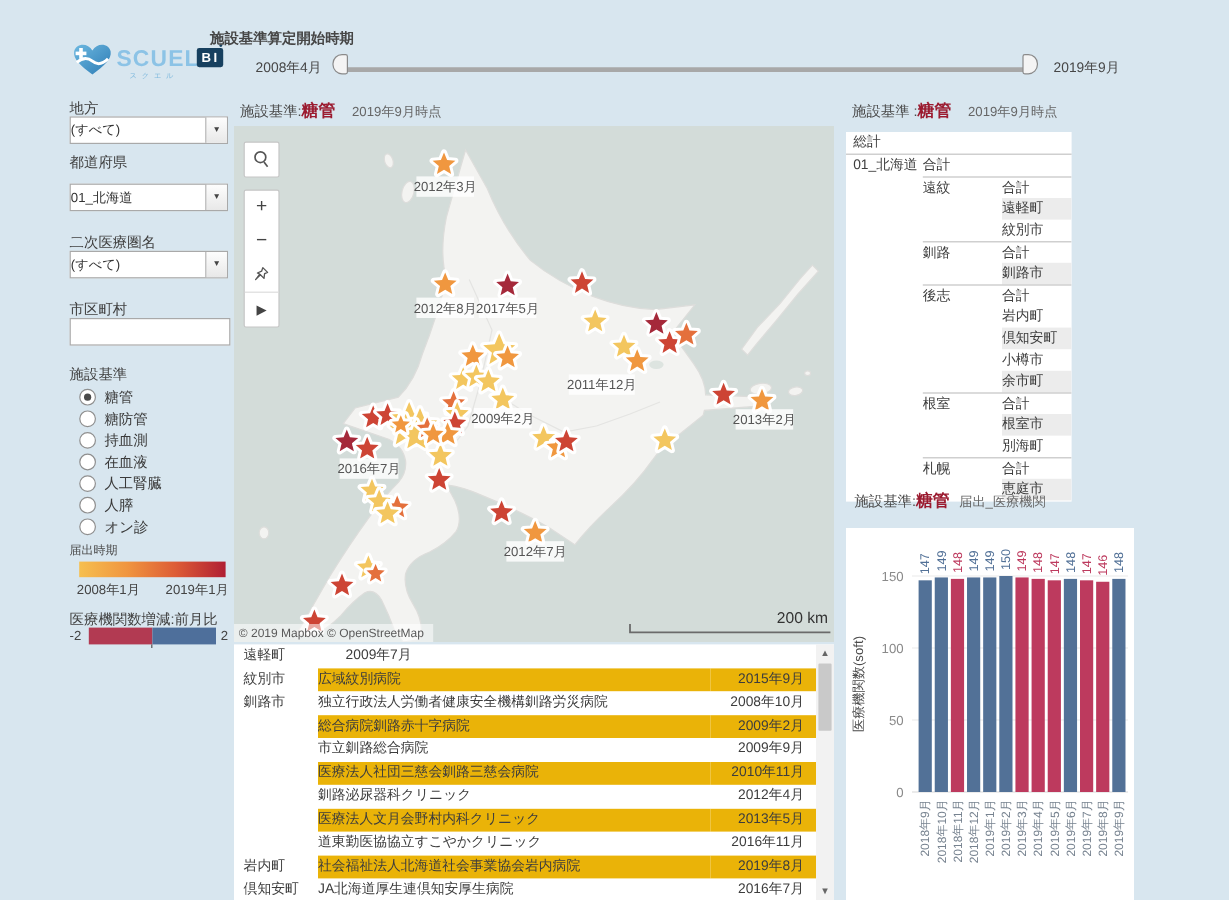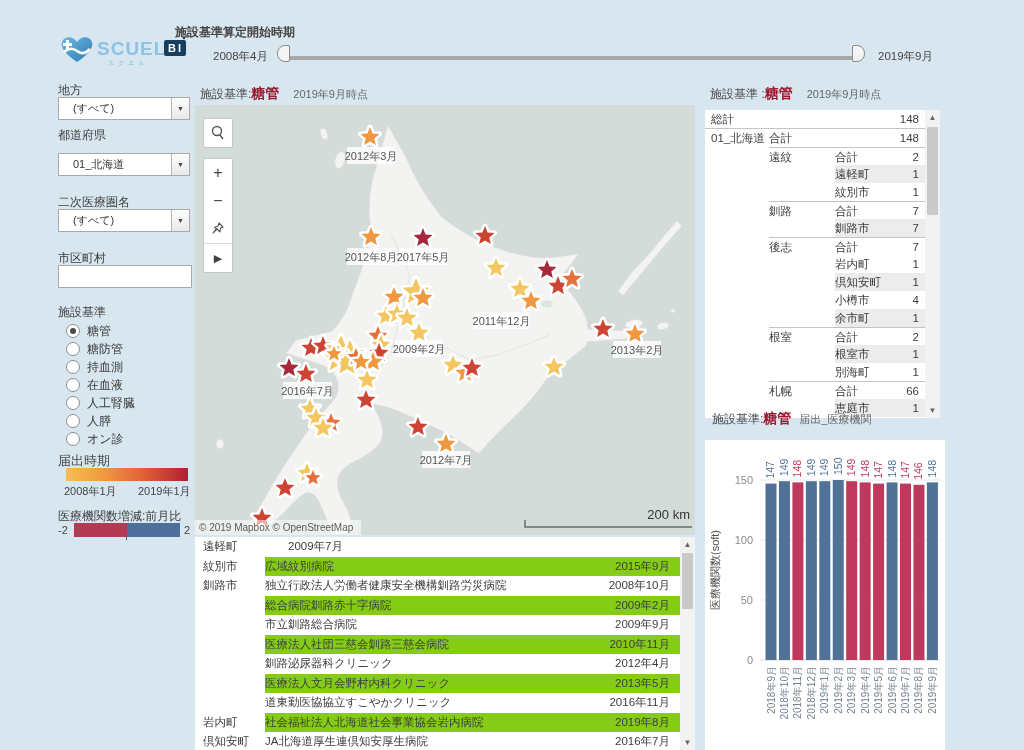--- a/index.html
+++ b/index.html
@@ -1,20 +1,20 @@
 <!DOCTYPE html>
 <html><head>
 <meta charset="utf-8">
 <style>
   html,body{margin:0;padding:0;}
   body{width:1024px;height:750px;background:#d8e6ef;font-family:"Liberation Sans","DejaVu Sans",sans-serif;position:relative;overflow:hidden;}
   .abs{position:absolute;}
   .lbl{font-size:12px;color:#3f3f3f;}
   .dd{height:21px;background:#fff;border:1px solid #a9a9a9;display:flex;align-items:center;}
-  .dd .val{flex:1;font-size:11px;color:#333;padding-left:14px;white-space:nowrap;overflow:hidden;}
+  .dd .val{flex:1;font-size:11px;color:#333;padding-left:0;white-space:nowrap;overflow:hidden;}
   .dd .btn{width:17px;height:100%;border-left:1px solid #b5b5b5;background:linear-gradient(#fdfdfd,#e8e8e8);display:flex;align-items:center;justify-content:center;font-size:7px;color:#444;}
   .txtin{height:19px;background:#fff;border:1px solid #a9a9a9;width:128px;}
   .radio-row{display:flex;align-items:center;height:18px;}
   .rdot{width:12px;height:12px;border-radius:50%;border:1px solid #8f8f8f;background:#fff;margin-right:7px;position:relative;flex:none;}
   .rdot.sel::after{content:"";position:absolute;left:3px;top:3px;width:6px;height:6px;border-radius:50%;background:#4a4a4a;}
   .radio-row span{font-size:12px;color:#3a3a3a;}
   .ttl-prefix{font-size:12px;color:#4a4a4a;}
   .ttl-accent{font-size:14px;font-weight:bold;color:#9b1b30;}
   .ttl-suffix{font-size:11px;color:#666;margin-left:14px;}
   .panel{background:#fff;}
@@ -25,21 +25,21 @@
   .srow .c3{width:58px;flex:none;}
   .srow .cv{flex:1;text-align:right;padding-right:6px;}
   .srow.band .c3,.srow.band .cv{background:#ececec;}
   .srow.sep .c2,.srow.sep .c3,.srow.sep .cv{border-top:1px solid #c4c4c4;}
   .srow.grand{border-bottom:1px solid #c4c4c4;}
   
   .hrow{display:flex;height:19.5px;line-height:19.5px;font-size:11.5px;color:#3d3d3d;}
   .hrow .town{width:62px;padding-left:8px;flex:none;}
   .hrow .name{flex:1;}
   .hrow .date{width:78px;text-align:right;padding-right:10px;flex:none;}
-  .hrow.band .name,.hrow.band .date{background:#84cc16;}
+  .hrow.band .name,.hrow.band .date{background:#eab308;}
   
   .vscroll{background:#f2f2f2;width:15px;}
   .vscroll .sarrow{height:15px;display:flex;align-items:center;justify-content:center;font-size:8px;color:#666;background:#f2f2f2;}
   .vscroll .thumb{position:absolute;left:2px;width:11px;background:#c9c9c9;border-radius:1px;}
   .mapctl{background:#fff;border:1px solid #c6c6c6;border-radius:2px;color:#555;}
   .mapctl .cell{height:28px;display:flex;align-items:center;justify-content:center;font-size:16px;color:#444;}
   .star{stroke:#ffffff;stroke-width:5;stroke-linejoin:round;paint-order:stroke;}
   .slider-handle{width:11px;height:15px;background:#f4f4f4;border:1px solid #8a8a8a;position:absolute;top:-6px;}
 </style>
 </head>
@@ -122,21 +122,21 @@
     <div class="radio-row">
       <span class="rdot"></span>
       <span>人膵</span>
     </div>
     <div class="radio-row">
       <span class="rdot"></span>
       <span>オン診</span>
     </div>
   </div>
 
-<div class="abs" style="left:58px;top:452px;font-size:13px;color:#4a4a4a;">届出時期</div>
+<div class="abs" style="left:58px;top:452px;font-size:10px;color:#4a4a4a;">届出時期</div>
 <div class="abs" id="grad-bar" style="left: 66px; top: 468px; width: 122px; height: 13px; background: linear-gradient(90deg, rgb(246, 191, 79), rgb(240, 149, 63) 33%, rgb(221, 92, 54) 66%, rgb(176, 30, 51));"></div>
 <div class="abs" style="left:64px;top:484px;font-size:11px;color:#444;">2008年1月</div>
 <div class="abs" style="left:138px;top:484px;font-size:11px;color:#444;">2019年1月</div>
 
 <div class="abs lbl" style="left:58px;top:508px;">医療機関数増減:前月比</div>
 <div class="abs" style="left:58px;top:524px;font-size:11px;color:#444;">-2</div>
 <div class="abs" style="left:74px;top:523px;width:106px;height:14px;display:flex;">
   <div id="div-neg" style="width: 53px; height: 14px; background: rgb(178, 58, 82);"></div>
     <div id="div-pos" style="width: 53px; height: 14px; background: rgb(78, 111, 155);"></div>
   <div style="position:absolute;left:52px;top:14px;width:1px;height:3px;background:#555;"></div>
@@ -326,21 +326,21 @@
   <div class="vscroll abs" style="left:485px;top:0;height:213px;">
     <div class="sarrow" style="position:absolute;top:0;width:15px;">▲</div>
     <div class="thumb" style="top:16px;height:56px;"></div>
     <div class="sarrow" style="position:absolute;bottom:0;width:15px;">▼</div>
   </div>
 </div>
 
 <div class="abs" style="left:710px;top:84px;">
   <span class="ttl-prefix">施設基準 :</span><span class="ttl-accent">糖管</span><span class="ttl-suffix">2019年9月時点</span>
 </div>
-<div class="abs panel" style="left:705px;top:110px;width:235px;height:308px;overflow:hidden;">
+<div class="abs panel" style="left:705px;top:110px;width:188px;height:308px;overflow:hidden;">
   <div id="summary-rows" style="width:220px;">
       <div class="srow grand">
         <span class="c1">総計</span>
         <span class="c2"></span>
         <span class="c3"></span>
         <span class="cv">148</span>
       </div>
       <div class="srow">
         <span class="c1">01_北海道</span>
         <span class="c2">合計</span>

